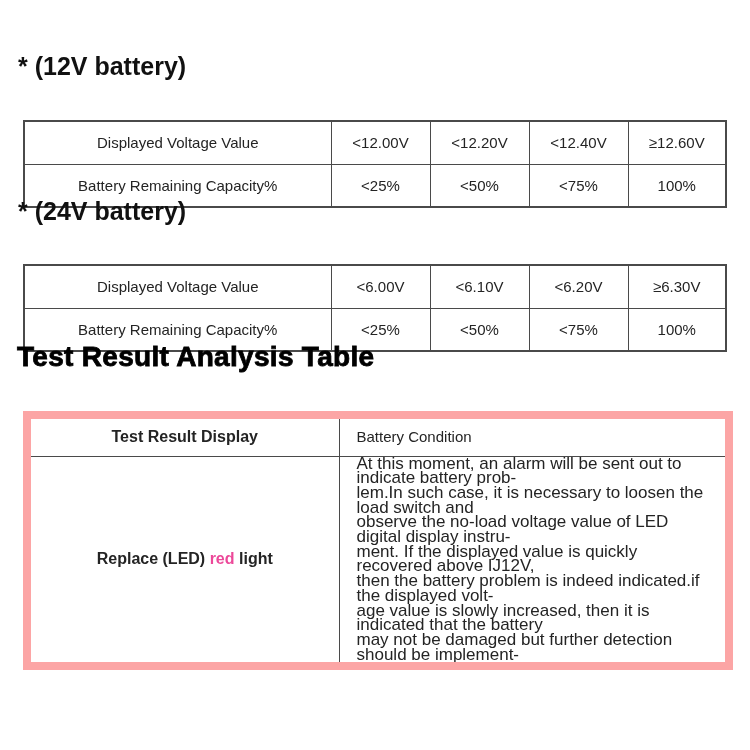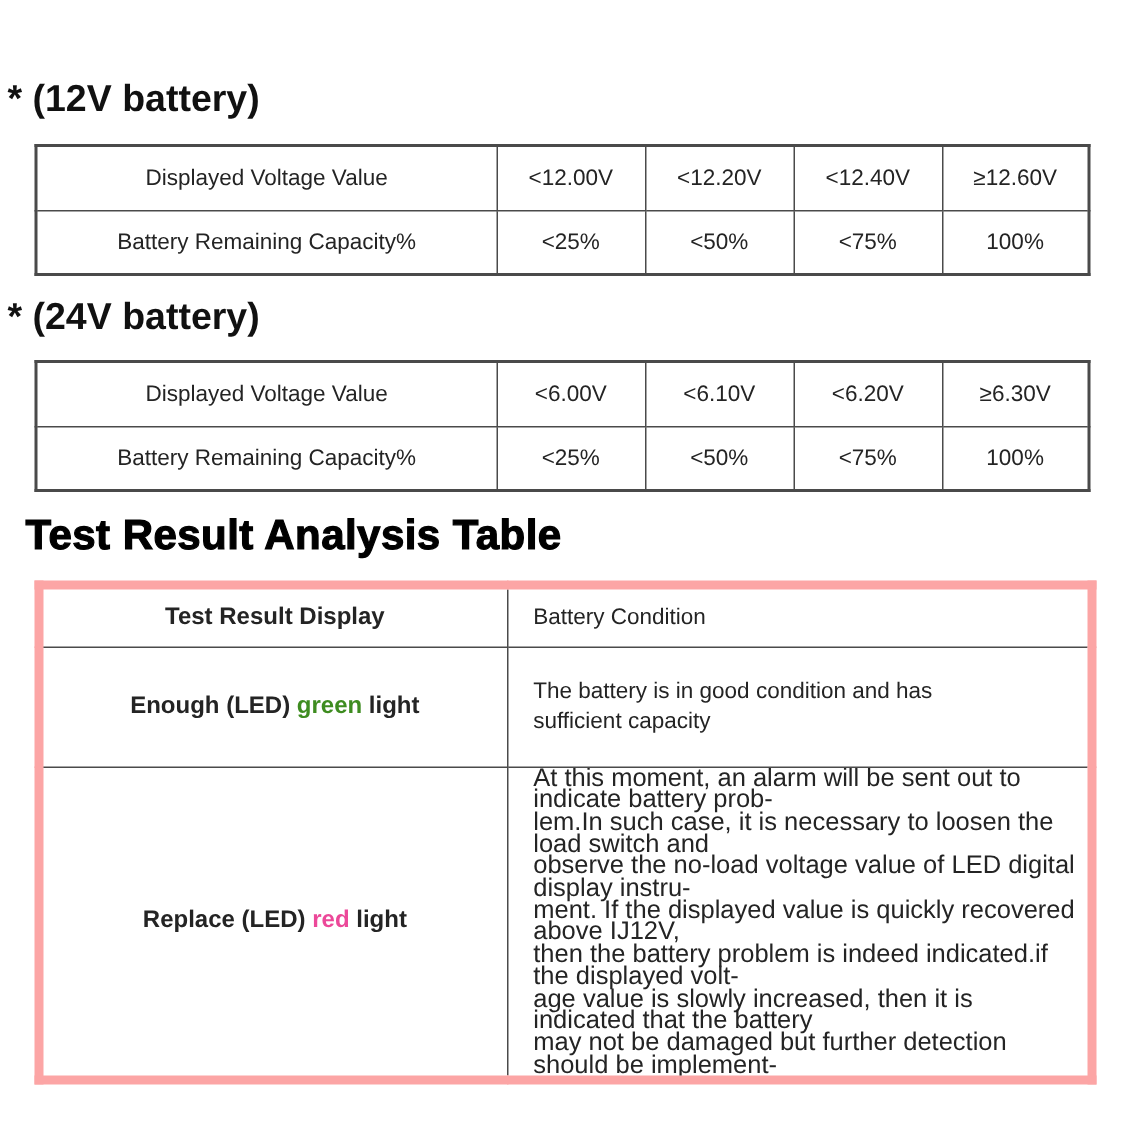--- a/index.html
+++ b/index.html
@@ -6,53 +6,54 @@
   body {
     width: 750px; height: 750px;
     background: #ffffff;
     font-family: "Liberation Sans", sans-serif;
     color: #1f1f1f;
     position: relative;
     overflow: hidden;
   }
   .heading {
     position: absolute;
-    left: 5px;
+    left: 18px;
     font-weight: bold;
     font-size: 25px;
     color: #111;
     white-space: nowrap;
   }
   .heading-big {
     position: absolute;
     left: 17px;
     font-weight: bold;
     font-size: 28px;
     color: #000;
     letter-spacing: 0.3px;
     -webkit-text-stroke: 0.8px #000;
     white-space: nowrap;
   }
   table {
     position: absolute;
     border-collapse: collapse;
     table-layout: fixed;
+    margin-top: 24px;
   }
   td {
     border: 1px solid #4a4a4a;
     text-align: center;
     vertical-align: middle;
     font-size: 15px;
     color: #242424;
     padding: 0;
     overflow: hidden;
   }
   .btable { border: 2px solid #4a4a4a; }
   .btable tr { height: 43px; }
-  .atable { border: 6px solid #fca5a5; }
+  .atable { border: 8px solid #fca5a5; }
   .atable .hdr-row { height: 41px; }
   .atable .row-1 { height: 80px; }
   .atable .row-2 { height: 77px; }
   .atable .row-3 { height: 135px; }
   .atable td.left-col { font-weight: bold; font-size: 16px; }
   .atable td.hdr-left { font-weight: bold; font-size: 16px; }
   .atable td.cond {
     text-align: left;
     padding-left: 17px;
     padding-right: 8px;
@@ -128,25 +129,20 @@
 <table class="atable" style="left:23px; top:387px;">
   <colgroup>
     <col style="width:312px">
       <col style="width:390px">
   </colgroup>
   <tbody>
       <tr class="hdr-row">
     <td class="hdr-left">Test Result Display</td>
     <td class="cond">Battery Condition</td>
   </tr>
-  <tr class="row-1">
-    <td class="left-col"><span>Enough (LED) </span><span style="color: rgb(62, 140, 32);">green</span><span> light</span></td>
-    <td class="cond">The battery is in good condition and has
-sufficient capacity</td>
-  </tr>
   <tr class="row-3">
     <td class="left-col"><span>Replace (LED) </span><span style="color: #ec4899;">red</span><span> light</span></td>
     <td class="cond cond-small">At this moment, an alarm will be sent out to indicate battery prob-
 lem.In such case, it is necessary to loosen the load switch and
 observe the no-load voltage value of LED digital display instru-
 ment. If the displayed value is quickly recovered above IJ12V,
 then the battery problem is indeed indicated.if the displayed volt-
 age value is slowly increased, then it is indicated that the battery
 may not be damaged but further detection should be implement-</td>
   </tr>

